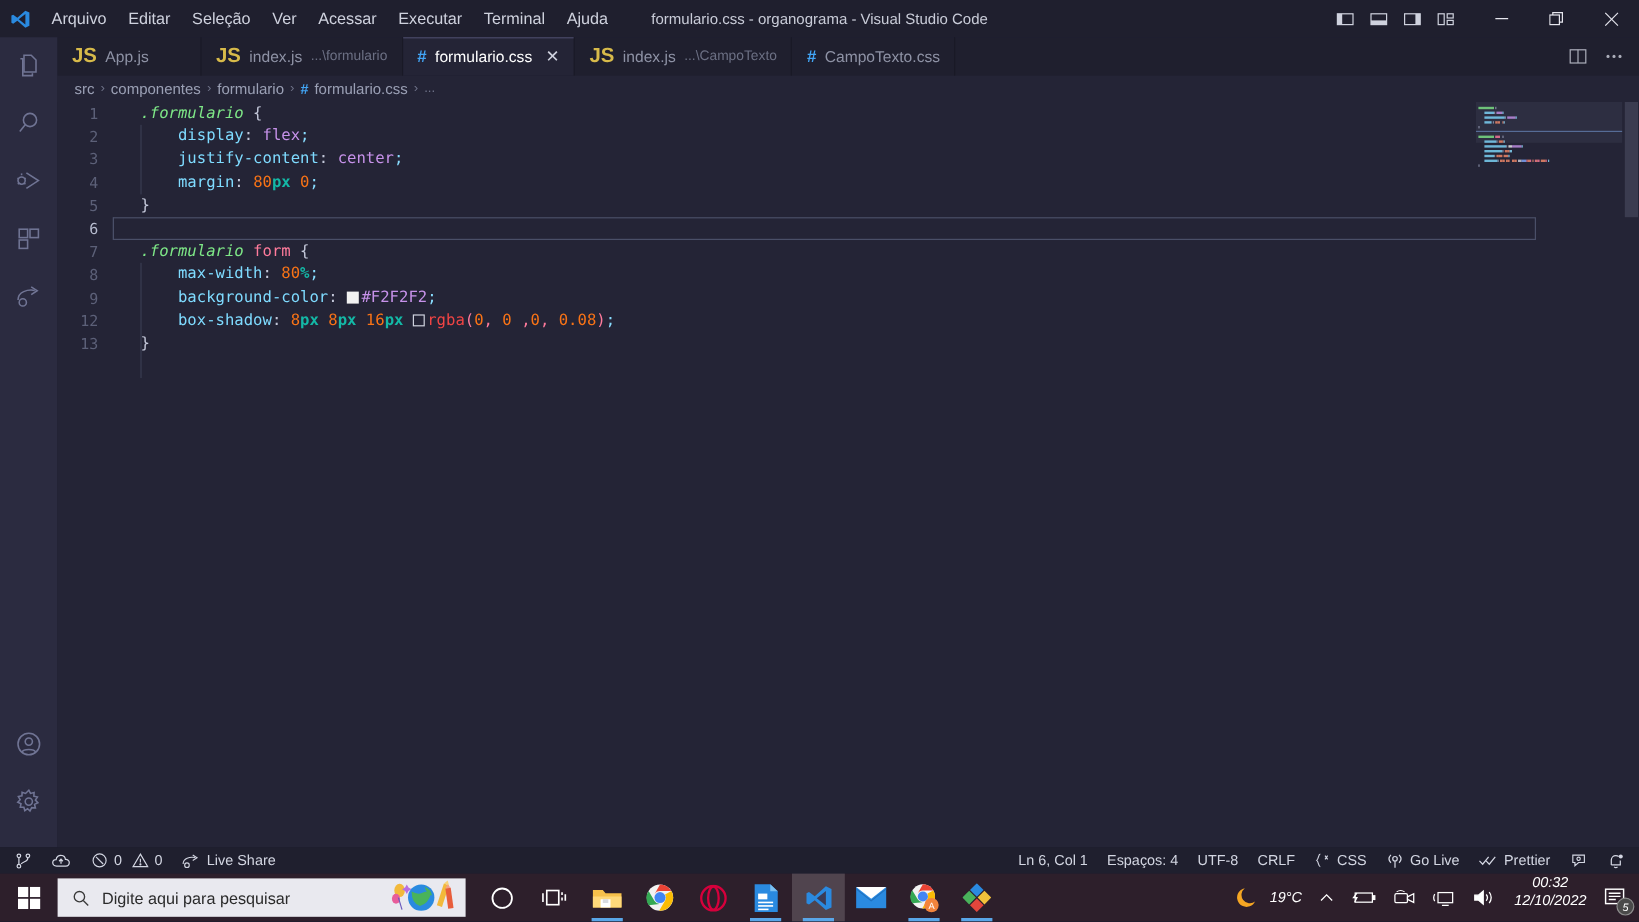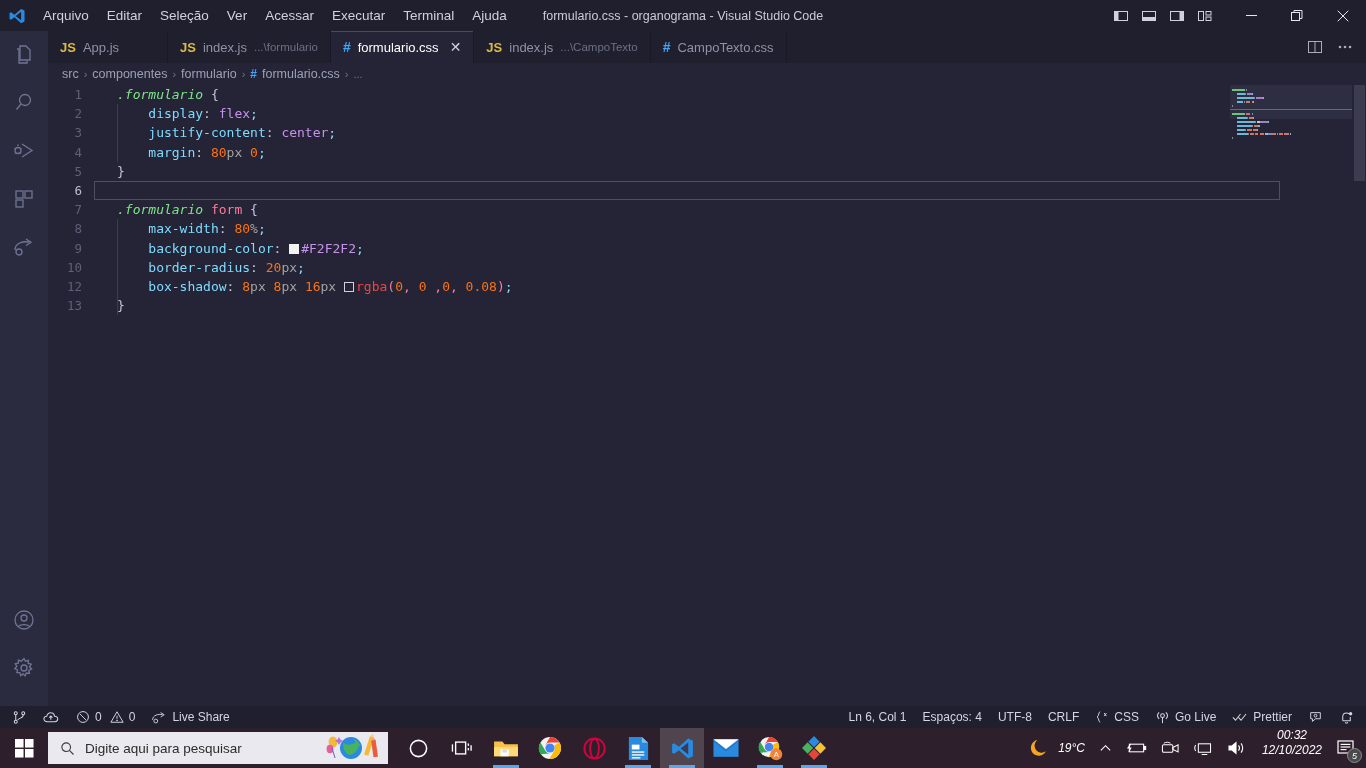--- a/index.html
+++ b/index.html
@@ -65,21 +65,21 @@
     white-space: nowrap; position: relative;
     min-width: 120px;
   }
   .tab.active {
     background: #242436; color: #ffffff;
   }
   .tab.active::before {
     content: ""; position: absolute; top: 0; left: 0; right: 0; height: 1px;
     background: #4a4a68;
   }
-  .tab-icon-js { color: #d7ba4a; font-size: 13px; font-weight: bold; font-family: "Liberation Sans", sans-serif; }
+  .tab-icon-js { color: #d7ba4a; font-size: 17px; font-weight: bold; font-family: "Liberation Sans", sans-serif; }
   .tab-icon-css { color: #42a5f5; font-size: 14px; font-weight: bold; }
   .tab-dim { color: #6c7084; font-size: 11.5px; }
   .tab-close { margin-left: 4px; color: #cfd2de; font-size: 14px; line-height: 1; }
   .tabs-right {
     position: absolute; right: 0; top: 0; height: 32px; display: flex; align-items: center; gap: 4px;
     padding-right: 8px;
   }
   .tabs-right .tr-btn { width: 26px; height: 26px; display: flex; align-items: center; justify-content: center; opacity: .8; }
 
   .breadcrumb {
@@ -118,21 +118,21 @@
     position: absolute; left: 69px; top: 0; bottom: 0; width: 1px; background: #393d52;
   }
   
   .sel   { color: #7ee787; font-style: italic; }
   .tagsel{ color: #ff7b9c; }
   .brace { color: #c3c7d9; }
   .prop  { color: #7fdbff; }
   .colon { color: #c3c7d9; }
   .val   { color: #c792ea; }
   .num   { color: #f97316; }
-  .unit  { color: #a3a3a3; }
+  .unit  { color: #14b8a6; font-weight: bold; }
   .fn    { color: #ef4444; }
   .punc  { color: #ff7b9c; }
   .semi  { color: #89ddff; }
   .swatch-fill {
     display: inline-block; width: 10px; height: 10px; background: #f2f2f2;
     vertical-align: -1px; margin-right: 2px;
   }
   .swatch-empty {
     display: inline-block; width: 10px; height: 10px;
     border: 1px solid #cfd2de; background: transparent;
@@ -385,21 +385,20 @@
       <div class="code-lines" id="code-lines">
           <div class="cline"><div class="gutter">1</div><div class="code-txt"><span class="sel">.formulario</span><span class="plain"> </span><span class="brace">{</span></div></div>
           <div class="cline"><div class="gutter">2</div><div class="code-txt"><span class="plain">    </span><span class="prop">display</span><span class="colon">:</span><span class="plain"> </span><span class="val">flex</span><span class="semi">;</span></div></div>
           <div class="cline"><div class="gutter">3</div><div class="code-txt"><span class="plain">    </span><span class="prop">justify-content</span><span class="colon">:</span><span class="plain"> </span><span class="val">center</span><span class="semi">;</span></div></div>
           <div class="cline"><div class="gutter">4</div><div class="code-txt"><span class="plain">    </span><span class="prop">margin</span><span class="colon">:</span><span class="plain"> </span><span class="num">80</span><span class="unit">px</span><span class="plain"> </span><span class="num">0</span><span class="semi">;</span></div></div>
           <div class="cline"><div class="gutter">5</div><div class="code-txt"><span class="brace">}</span></div></div>
           <div class="cline current"><div class="gutter">6</div><div class="code-txt"></div><div class="hl-box"></div></div>
           <div class="cline"><div class="gutter">7</div><div class="code-txt"><span class="sel">.formulario</span><span class="plain"> </span><span class="tagsel">form</span><span class="plain"> </span><span class="brace">{</span></div></div>
           <div class="cline"><div class="gutter">8</div><div class="code-txt"><span class="plain">    </span><span class="prop">max-width</span><span class="colon">:</span><span class="plain"> </span><span class="num">80</span><span class="unit">%</span><span class="semi">;</span></div></div>
           <div class="cline"><div class="gutter">9</div><div class="code-txt"><span class="plain">    </span><span class="prop">background-color</span><span class="colon">:</span><span class="plain"> </span><span class="swatch-fill"></span><span class="val">#F2F2F2</span><span class="semi">;</span></div></div>
-          <div class="cline"><div class="gutter">10</div><div class="code-txt"><span class="plain">    </span><span class="prop">border-radius</span><span class="colon">:</span><span class="plain"> </span><span class="num">20</span><span class="unit">px</span><span class="semi">;</span></div></div>
           <div class="cline"><div class="gutter">12</div><div class="code-txt"><span class="plain">    </span><span class="prop">box-shadow</span><span class="colon">:</span><span class="plain"> </span><span class="num">8</span><span class="unit">px</span><span class="plain"> </span><span class="num">8</span><span class="unit">px</span><span class="plain"> </span><span class="num">16</span><span class="unit">px</span><span class="plain"> </span><span class="swatch-empty"></span><span class="fn">rgba</span><span class="punc">(</span><span class="num">0</span><span class="punc">,</span><span class="plain"> </span><span class="num">0</span><span class="plain"> </span><span class="punc">,</span><span class="num">0</span><span class="punc">,</span><span class="plain"> </span><span class="num">0.08</span><span class="punc">)</span><span class="semi">;</span></div></div>
           <div class="cline"><div class="gutter">13</div><div class="code-txt"><span class="brace">}</span></div></div>
         </div>
       <div class="indent-guide" style="top:19.2px;height:57.6px"></div>
       <div class="indent-guide" style="top:134.4px;height:96px"></div>
     </div>
 
     <div class="minimap">
       <div class="mm-slider"></div>
       <div id="mm-rows">

